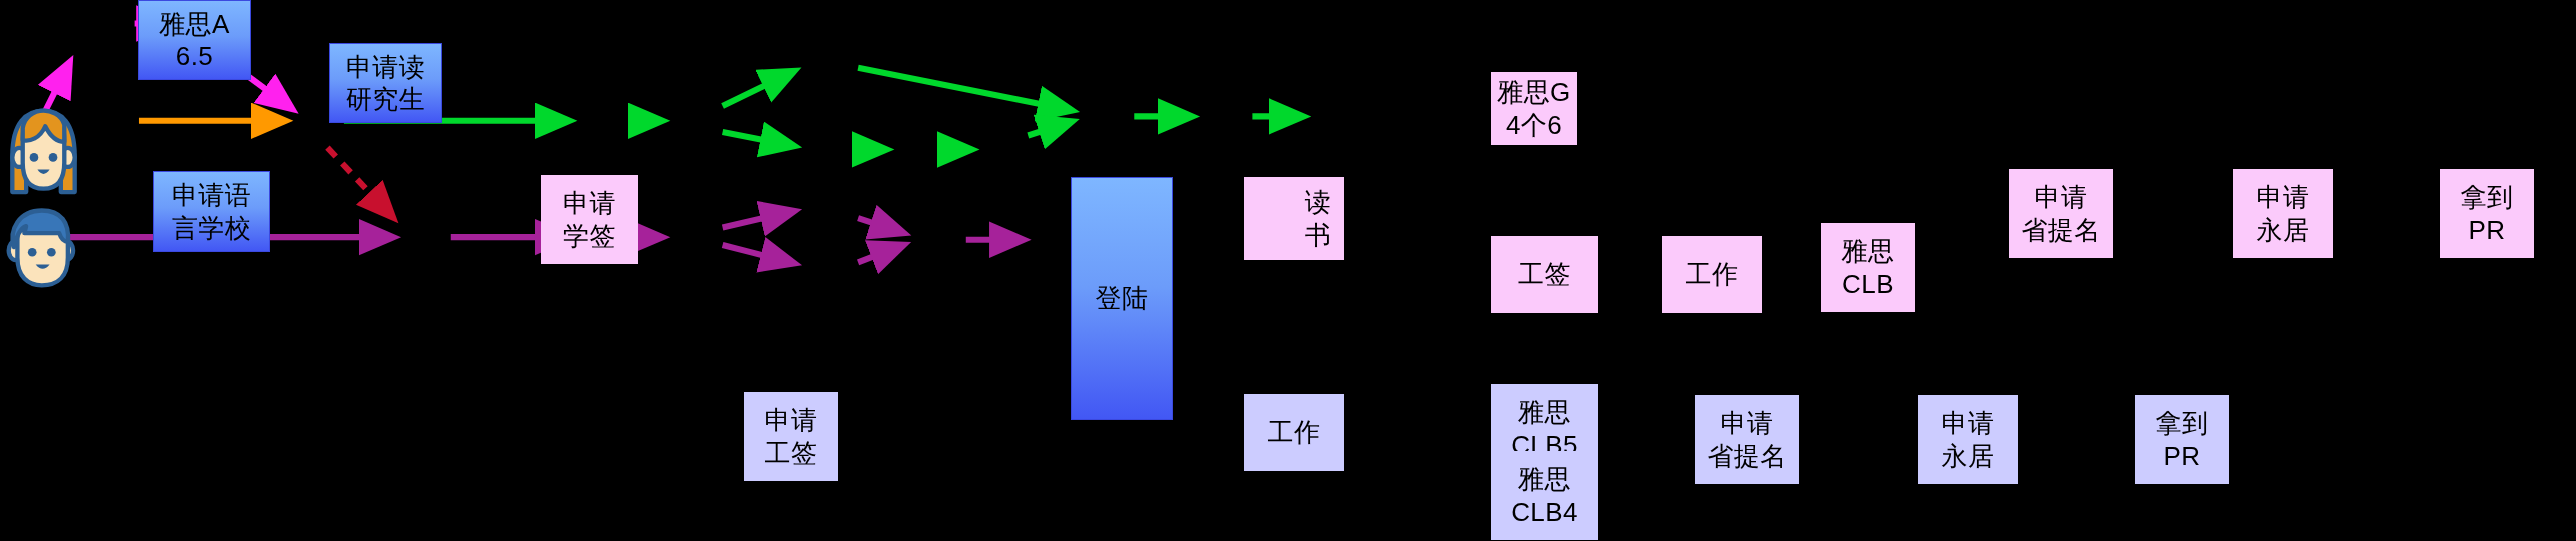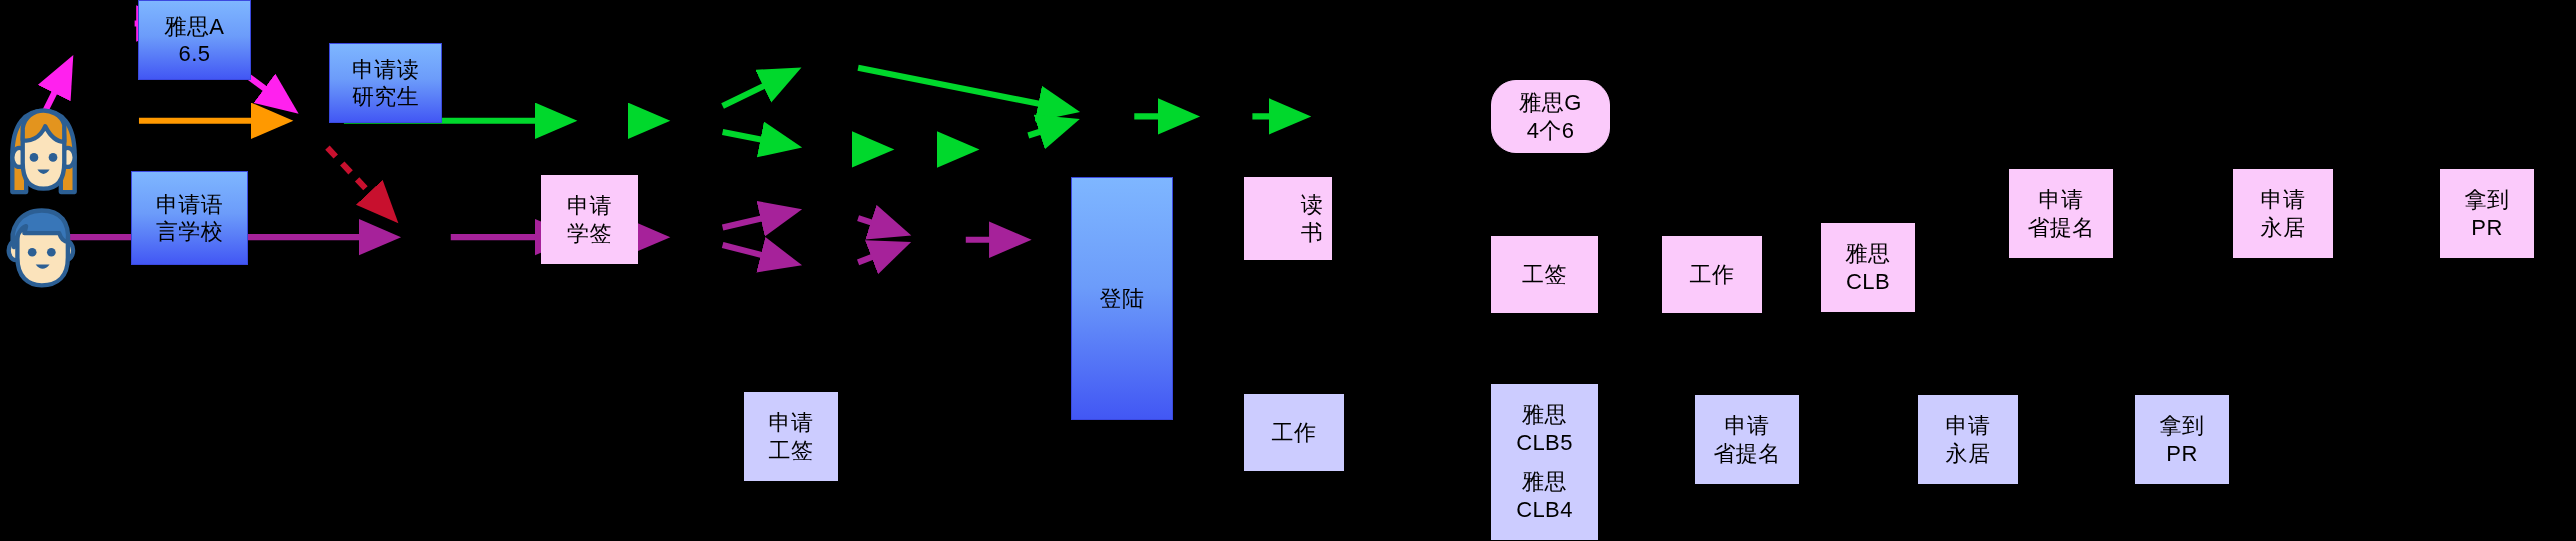--- a/index.html
+++ b/index.html
@@ -9,21 +9,21 @@
     background:#000000;
     font-family:"Liberation Sans","DejaVu Sans",sans-serif;
     overflow:hidden;
   }
   svg.edges{position:absolute;left:0;top:0;width:2576px;height:542px;pointer-events:none;}
   .node{
     position:absolute;
     display:flex;align-items:center;justify-content:center;
     text-align:center;
     color:#000;
-    font-size:22px;
+    font-size:26px;
     line-height:1.25;
     box-sizing:border-box;
     white-space:pre-line;
     letter-spacing:0.4px;
   }
   .n-blue{
     background:linear-gradient(180deg,#7EB6FF 0%,#6C9CFA 45%,#4257F4 100%);
     border:0.9px solid #3b49df;
   }
   .n-pink{
@@ -134,27 +134,27 @@
     <circle cx="37" cy="52" r="5" fill="#2C5F94"></circle>
     <circle cx="59" cy="52" r="5" fill="#2C5F94"></circle>
     <path d="M41,66 Q49,76 57,66 Z" fill="#2C5F94"></path>
   </svg>
 
   <div id="nodes">
       <div class="node n-blue" style="left: 138px; top: 0px; width: 113px; height: 80px;">雅思A
 6.5</div>
       <div class="node n-blue" style="left: 329px; top: 0px; width: 113px; height: 80px; margin-top: 43px;">申请读
 研究生</div>
-      <div class="node n-blue" style="left: 131px; top: 171px; width: 117px; height: 94px;">申请语
+      <div class="node n-blue" style="left: 153px; top: 171px; width: 117px; height: 81px;">申请语
 言学校</div>
       <div class="node n-pink" style="left: 541px; top: 175px; width: 97px; height: 89px;">申请
 学签</div>
       <div class="node n-blue" style="left: 1071px; top: 177px; width: 102px; height: 243px;">登陆</div>
-      <div class="node n-pink" style="left: 1244px; top: 177px; width: 88px; height: 83px; padding-left: 48px;">读书</div>
-      <div class="node n-pink" style="left: 1491px; top: 80px; width: 119px; height: 73px; border-radius: 25px;">雅思G
+      <div class="node n-pink" style="left: 1244px; top: 177px; width: 100px; height: 83px; padding-left: 48px;">读书</div>
+      <div class="node n-pink" style="left: 1491px; top: 72px; width: 86px; height: 73px;">雅思G
 4个6</div>
       <div class="node n-pink" style="left: 1491px; top: 236px; width: 107px; height: 77px;">工签</div>
       <div class="node n-pink" style="left: 1662px; top: 236px; width: 100px; height: 77px;">工作</div>
       <div class="node n-pink" style="left: 1821px; top: 223px; width: 94px; height: 89px;">雅思
 CLB</div>
       <div class="node n-pink" style="left: 2009px; top: 169px; width: 104px; height: 89px;">申请
 省提名</div>
       <div class="node n-pink" style="left: 2233px; top: 169px; width: 100px; height: 89px;">申请
 永居</div>
       <div class="node n-pink" style="left: 2440px; top: 169px; width: 94px; height: 89px;">拿到

